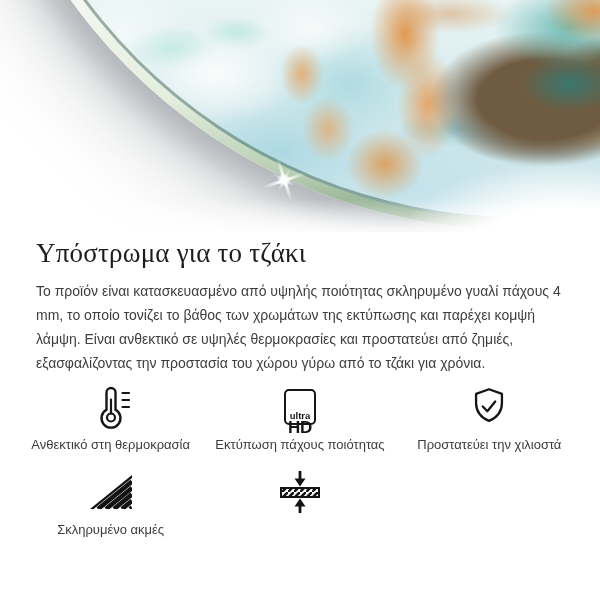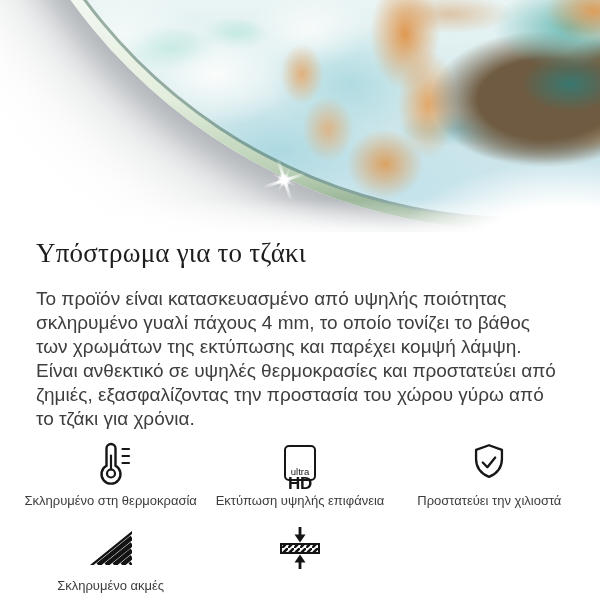--- a/index.html
+++ b/index.html
@@ -49,31 +49,31 @@
   .sparkle .ray.d1{left:20%;top:50%;width:60%;height:2px;margin-top:-1px;transform:rotate(45deg);opacity:.65;}
   .sparkle .ray.d2{left:20%;top:50%;width:60%;height:2px;margin-top:-1px;transform:rotate(-45deg);opacity:.65;}
   .sparkle .glow{position:absolute;left:50%;top:50%;width:14px;height:14px;margin:-7px 0 0 -7px;border-radius:50%;
        background:radial-gradient(circle,#fff 0 30%,rgba(255,255,255,0) 70%);}
   .sparkle.big{left:262px;top:158px;width:44px;height:44px;transform:rotate(-18deg);}
   .sparkle.small{left:526px;top:211px;width:16px;height:16px;transform:rotate(-10deg);opacity:.85;}
 
   
   .title{margin:6px 36px 0;font-family:"Liberation Serif", serif;font-weight:400;
          font-size:27px;line-height:31px;color:#1d1d1d;letter-spacing:.2px;}
-  .description{margin:18px 36px 0;font-size:19px;line-height:24px;color:#3e3e3e;}
+  .description{margin:10px 36px 0;font-size:14px;line-height:24px;color:#3e3e3e;}
 
   
   .features{display:grid;grid-template-columns:repeat(3,1fr);padding:0 16px;margin-top:8px;row-gap:16px;}
   .feature{display:flex;flex-direction:column;align-items:center;}
   .icon-box{height:48px;display:flex;align-items:center;justify-content:center;}
   .feature-label{margin-top:6px;font-size:13px;color:#3c3c3c;text-align:center;line-height:15px;}
   svg.fi{display:block;}
   .uhd{box-sizing:border-box;width:32px;height:36px;border:2.6px solid #161616;border-radius:5px;
        display:flex;flex-direction:column;align-items:center;justify-content:center;color:#161616;}
-  .uhd .t{font-size:9.5px;font-weight:400;line-height:10px;margin-top:32px;}
+  .uhd .t{font-size:9.5px;font-weight:700;line-height:10px;margin-top:32px;}
   .uhd .b{font-size:17px;font-weight:800;line-height:14px;letter-spacing:-.3px;}
 </style>
 </head>
 <body>
 
 <div class="page">
 
   <div class="hero">
     <div class="glass-outer">
       <div class="glass-inner"></div>
@@ -102,31 +102,31 @@
 
     <div class="feature">
       <div class="icon-box">
         <svg class="fi" width="48" height="48" viewBox="0 0 48 48" fill="none" stroke="#161616" stroke-width="2.4" stroke-linecap="round">
           <path d="M19.5 26.8 V9.5 a4.5 4.5 0 0 1 9 0 V26.8 a9.5 9.5 0 1 1 -9 0 Z"></path>
           <circle cx="24" cy="34.5" r="4" stroke-width="2.2"></circle>
           <path d="M24 16.5 V30.5" stroke-width="2.2"></path>
           <path d="M35.5 10 h6.5 M35.5 17 h6.5 M35.5 24 h6.5" stroke-width="2.2"></path>
         </svg>
       </div>
-      <div class="feature-label">Σκληρυμένο στη θερμοκρασία</div>
+      <div class="feature-label">Ανθεκτικό στη θερμοκρασία</div>
     </div>
 
     <div class="feature">
       <div class="icon-box">
         <div class="uhd">
           <div class="t">ultra</div>
           <div class="b">HD</div>
         </div>
       </div>
-      <div class="feature-label">Εκτύπωση υψηλής επιφάνεια</div>
+      <div class="feature-label">Εκτύπωση πάχους ποιότητας</div>
     </div>
 
     <div class="feature">
       <div class="icon-box">
         <svg class="fi" width="46" height="46" viewBox="0 0 48 48" fill="none" stroke="#161616" stroke-width="2.4" stroke-linecap="round" stroke-linejoin="round">
           <path d="M24 5.5 l13.5 4.8 v9.4 c0 9.6 -5.7 15.4 -13.5 18.8 c-7.8 -3.4 -13.5 -9.2 -13.5 -18.8 v-9.4 Z"></path>
           <path d="M17.5 23.5 l4.8 4.9 L30.5 18.3"></path>
         </svg>
       </div>
       <div class="feature-label">Προστατεύει την χιλιοστά</div>

